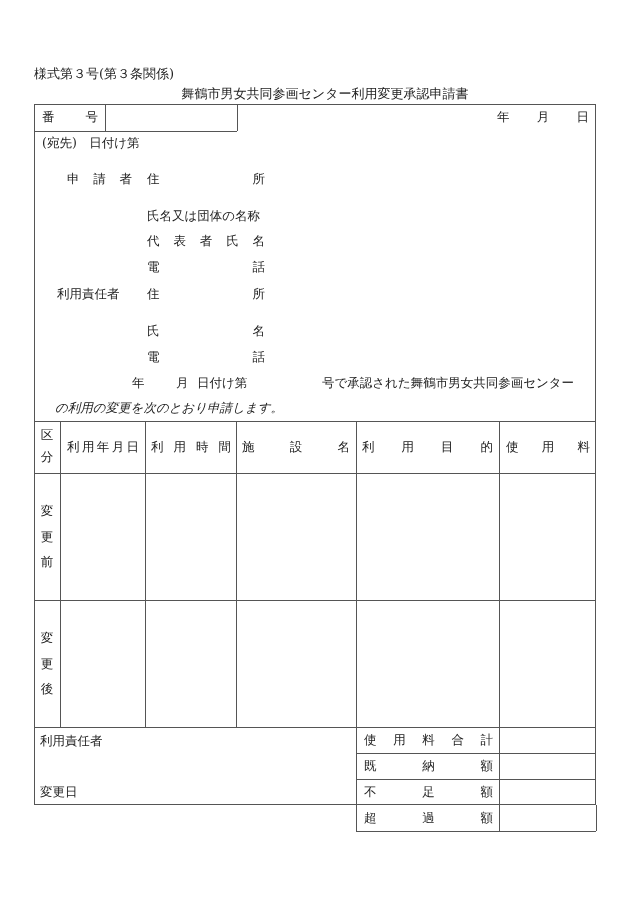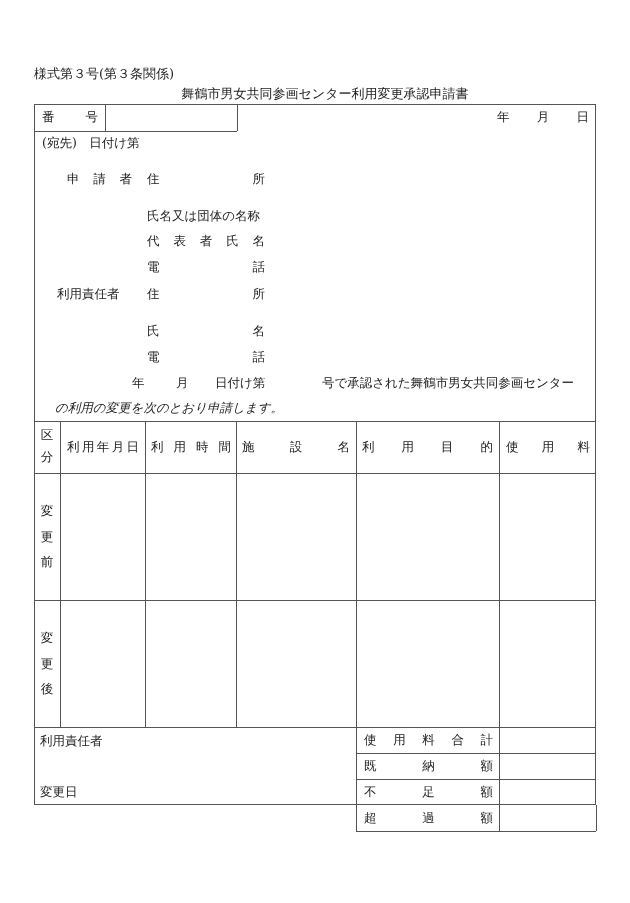--- a/index.html
+++ b/index.html
@@ -81,21 +81,21 @@
 <div class="cell" style="left:272px; top:320px; width:318px; height:20px;"></div>
 
 <div class="spread" style="left:147px; top:351px; width:118px;">
   <span>電</span>
   <span>話</span>
 </div>
 <div class="cell" style="left:272px; top:346px; width:318px; height:20px;"></div>
 
 <div class="txt" style="left:132px; top:377px;">年</div>
 <div class="txt" style="left:176px; top:377px;">月</div>
-<div class="txt" style="left:215px; top:377px;">日付け第</div>
+<div class="txt" style="left:197px; top:377px;">日付け第</div>
 <div class="txt" style="left:322px; top:377px;">号で承認された舞鶴市男女共同参画センター</div>
 <div class="txt" style="left:55px; top:402px;font-style:italic;">の利用の変更を次のとおり申請します。</div>
 
 <div class="hline" style="left:34px; top:421px; width:562px;"></div>
 <div class="hline" style="left:34px; top:473px; width:562px;"></div>
 <div class="hline" style="left:34px; top:600px; width:562px;"></div>
 <div class="hline" style="left:34px; top:727px; width:562px;"></div>
 
 <div class="vline" style="left:60px; top:421px; height:306px;"></div>
 <div class="vline" style="left:145px; top:421px; height:306px;"></div>

